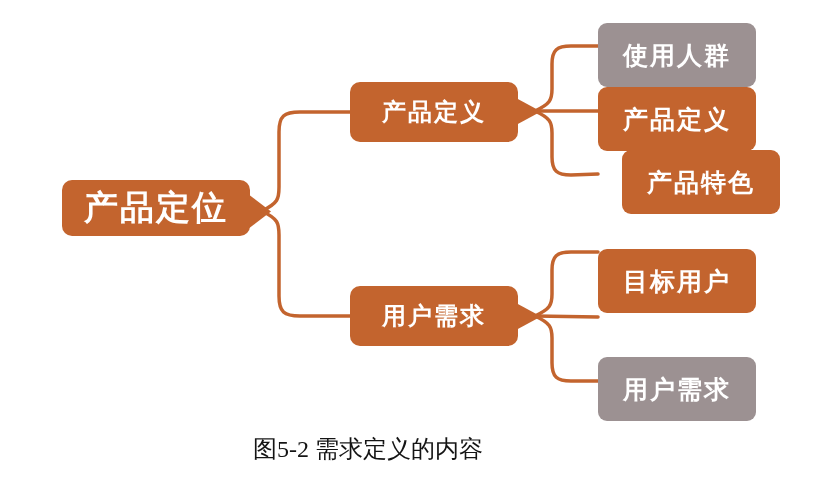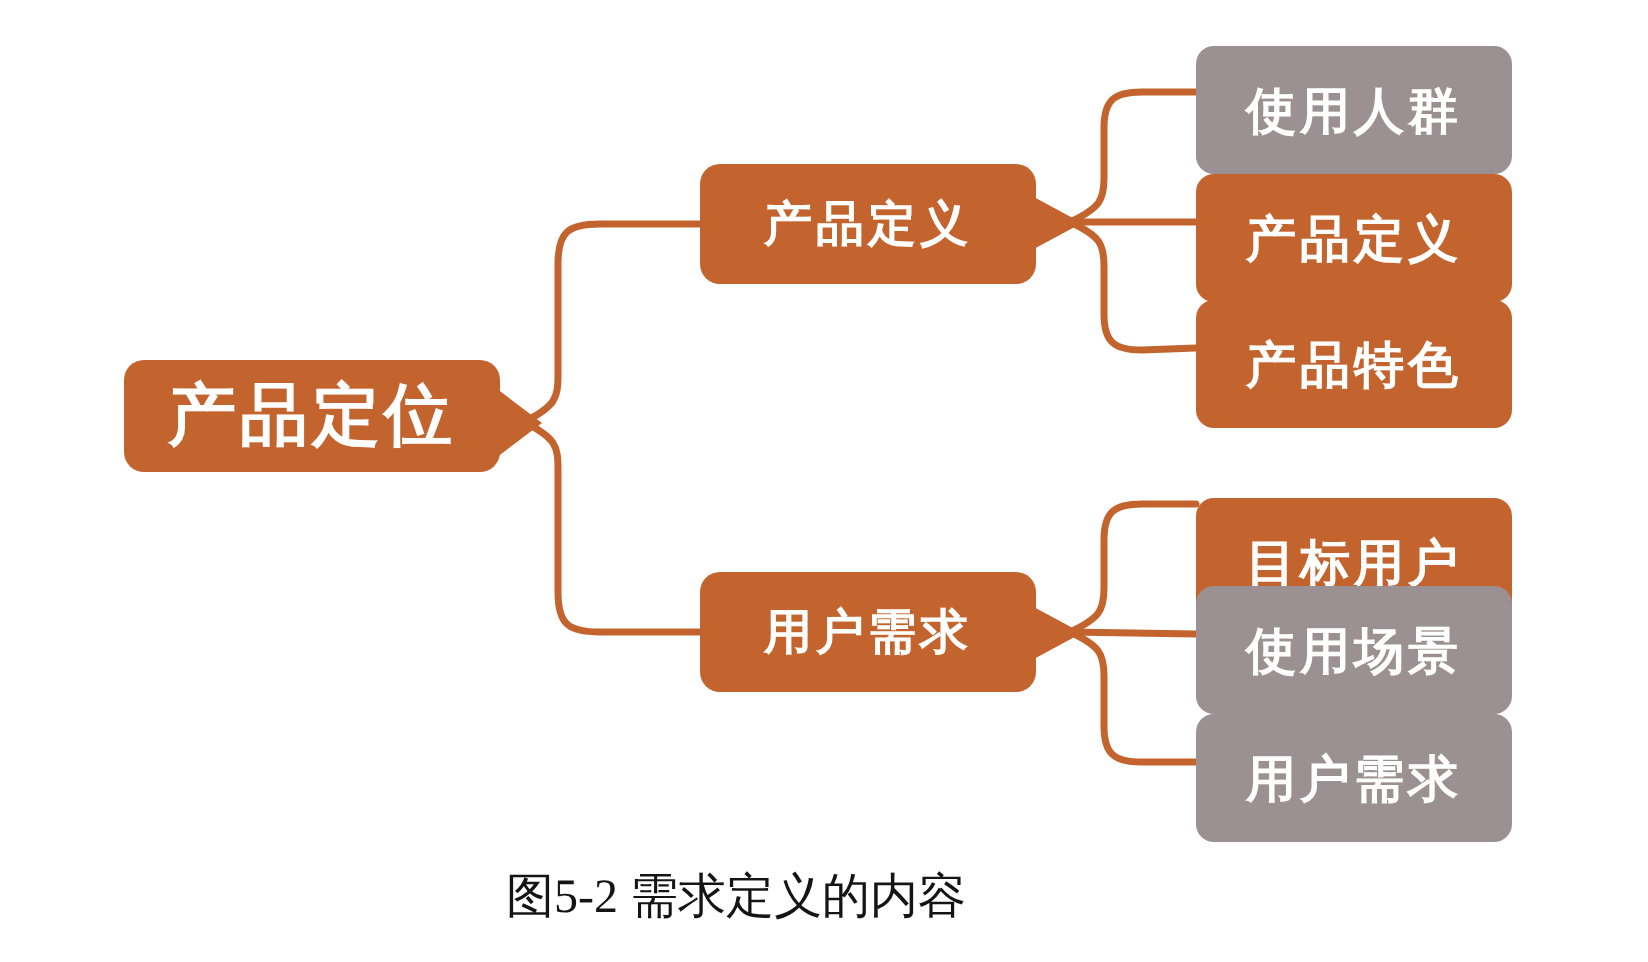--- a/index.html
+++ b/index.html
@@ -41,21 +41,21 @@
     border-radius: 10px; font-size: 24px;
   }
   .branch-1 { top: 82px; }
   .branch-2 { top: 286px; }
   .node-leaf {
     left: 598px; width: 158px; height: 64px;
     border-radius: 9px; font-size: 25px;
   }
   .leaf-1 { top: 23px; }
   .leaf-2 { top: 87px; }
-  .leaf-3 { top: 150px; }
+  .leaf-3 { top: 150px; margin-left: 24px; }
   .leaf-4 { top: 228px; margin-top: 21px; }
   .leaf-5 { top: 293px; }
   .leaf-6 { top: 357px; }
   .caption {
     position: absolute;
     left: 0; top: 433px; width: 736px;
     text-align: center;
     font-size: 24px;
     line-height: 32px;
     color: var(--caption_black);
@@ -93,18 +93,17 @@
   <div class="node node-branch branch-2 orange">用户需求</div>
 
   <div class="node node-leaf leaf-1 gray">使用人群</div>
 
   <div class="node node-leaf leaf-2 orange">产品定义</div>
 
   <div class="node node-leaf leaf-3 orange">产品特色</div>
 
   <div class="node node-leaf leaf-4 orange">目标用户</div>
 
-  <div class="node node-leaf leaf-5 gray">使用场景</div>
 
   <div class="node node-leaf leaf-6 gray">用户需求</div>
 
   <div class="caption">图5-2 需求定义的内容</div>
 </div>
 
 </body></html>

